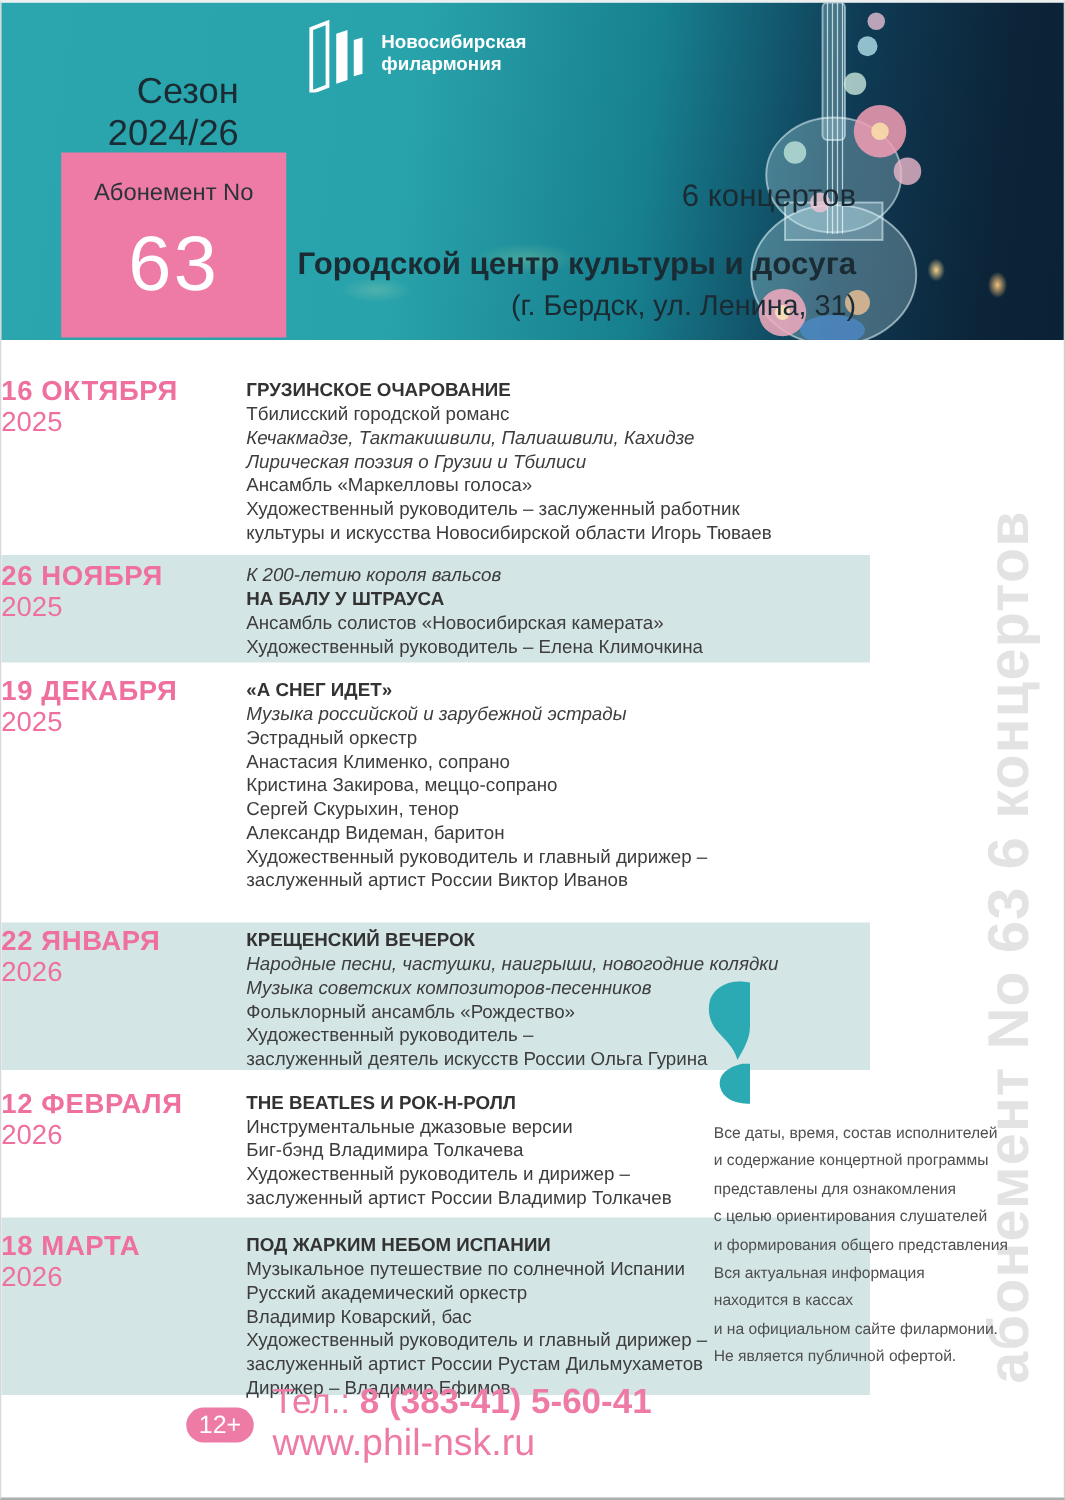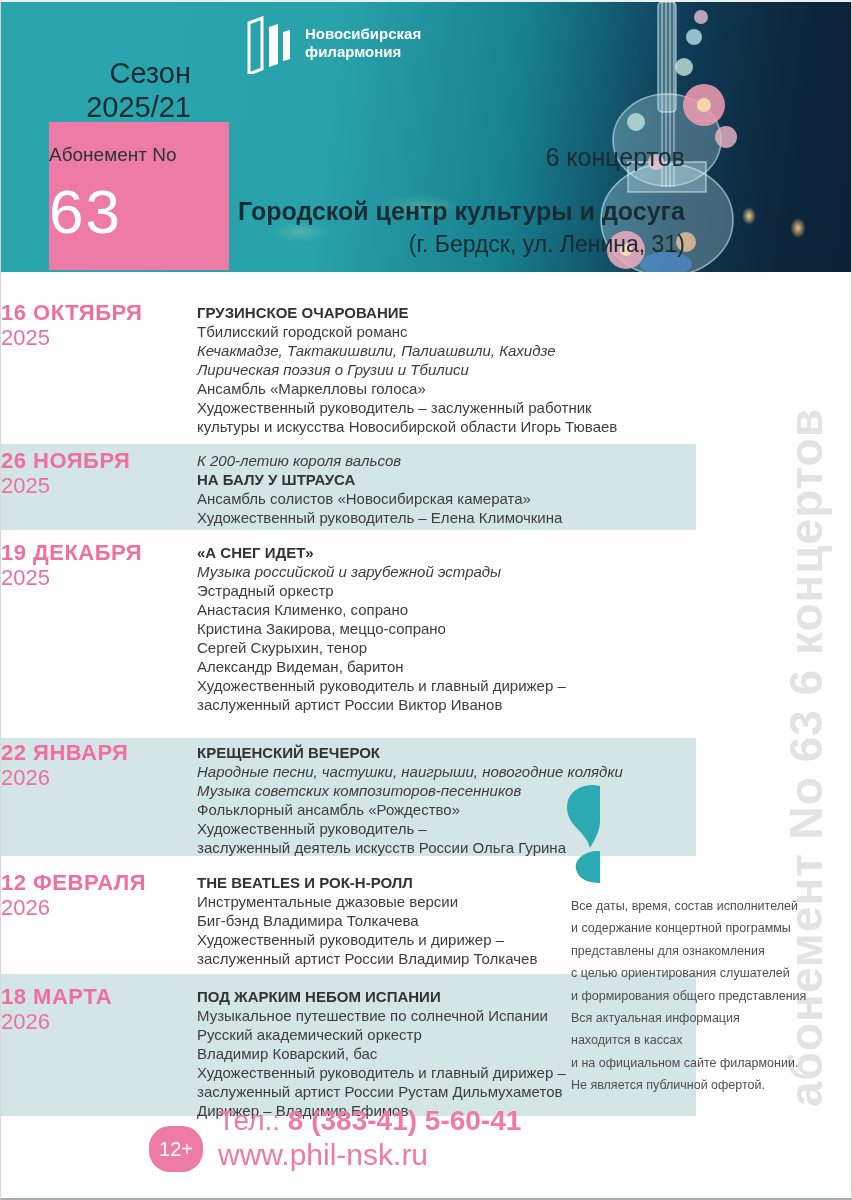--- a/index.html
+++ b/index.html
@@ -25,21 +25,21 @@
       radial-gradient(60px 18px at 420px 205px, rgba(190,235,160,.25), rgba(190,235,160,0) 70%),
       radial-gradient(40px 14px at 300px 230px, rgba(255,240,180,.18), rgba(255,240,180,0) 70%),
       linear-gradient(97deg, var(--teal) 0%, #29a3ab 38%, var(--teal-mid) 60%, #0f3b55 78%, var(--navy) 92%, #0b2236 100%);
   }
   .violin{position:absolute; left:565px; top:0; width:220px; height:270px;}
   .logo{position:absolute; left:228px; top:14px; display:flex; gap:12px; align-items:flex-start;padding-left:18px;}
   .logo-text{color:#fff; font-weight:bold; font-size:15px; line-height:18px; padding-top:9px;}
   .season{position:absolute; left:0; top:54px; width:190px; text-align:right;
     color:var(--ink); font-size:29px; line-height:34px; font-weight:400;}
   .abo-card{position:absolute; left:48px; top:120px; width:180px; height:148px;
-    background:var(--pink); text-align:left;}
+    background:var(--pink); text-align:center;}
   .abo-label{margin-top:22px; font-size:19px; color:#2a333a;}
   .abo-number{margin-top:-4px; font-size:62px; line-height:100px; color:#fff; letter-spacing:2px;}
   .header-info{position:absolute; left:237px; top:141px; color:var(--ink);text-align:right;}
   .concerts-count{font-size:25px; margin-bottom:25px;}
   .venue{font-size:25px; font-weight:bold; margin-bottom:5px;}
   .address{font-size:23px;}
   
   #concert-list{position:absolute; left:0; top:285px; width:852px;}
   .concert{display:flex; box-sizing:border-box; width:695px;}
   .concert.highlighted{background:var(--stripe);}
@@ -60,21 +60,21 @@
   .vertical-label{
     position:absolute; left:778px; top:290px; height:815px; width:60px;
     writing-mode:vertical-rl; transform:rotate(180deg);
     font-size:46px; font-weight:bold; letter-spacing:1px; color:var(--vgray);
     white-space:nowrap;
   }
   .excl{position:absolute; left:565px; top:783px; width:36px; height:100px;}
   .disclaimer{position:absolute; left:570px; top:893px; width:240px;}
   .disclaimer div{font-size:12.5px; line-height:22.4px; color:var(--note); white-space:nowrap;}
   
-  .age-badge{position:absolute; left:148px; top:1124px; width:54px; height:46px;
+  .age-badge{position:absolute; left:148px; top:1124px; width:54px; height:28px;
     background:var(--pink); color:#fff; font-size:20px; display:flex; align-items:center; justify-content:center;border-radius:21px;}
   .phone{position:absolute; left:217px; top:1103px; font-size:28px; color:var(--pink); white-space:nowrap;}
   .phone .num{font-weight:bold;}
   .site{position:absolute; left:217px; top:1136px; font-size:30px; color:var(--pink);}
 </style>
 </head>
 <body>
 
 <div class="page">
 
@@ -116,21 +116,21 @@
         <path d="M36 16 L43 14 L43 43 L36 45 Z" fill="#fff"></path>
       </svg>
       <div class="logo-text">
         <div>Новосибирская</div>
         <div>филармония</div>
       </div>
     </div>
 
     <div class="season">
       <div>Сезон</div>
-      <div>2025/21</div>
+      <div>2024/26</div>
     </div>
 
     <div class="abo-card">
       <div class="abo-label">Абонемент No</div>
       <div class="abo-number">63</div>
     </div>
 
     <div class="header-info">
       <div class="concerts-count">6 концертов</div>
       <div class="venue">Городской центр культуры и досуга</div>

